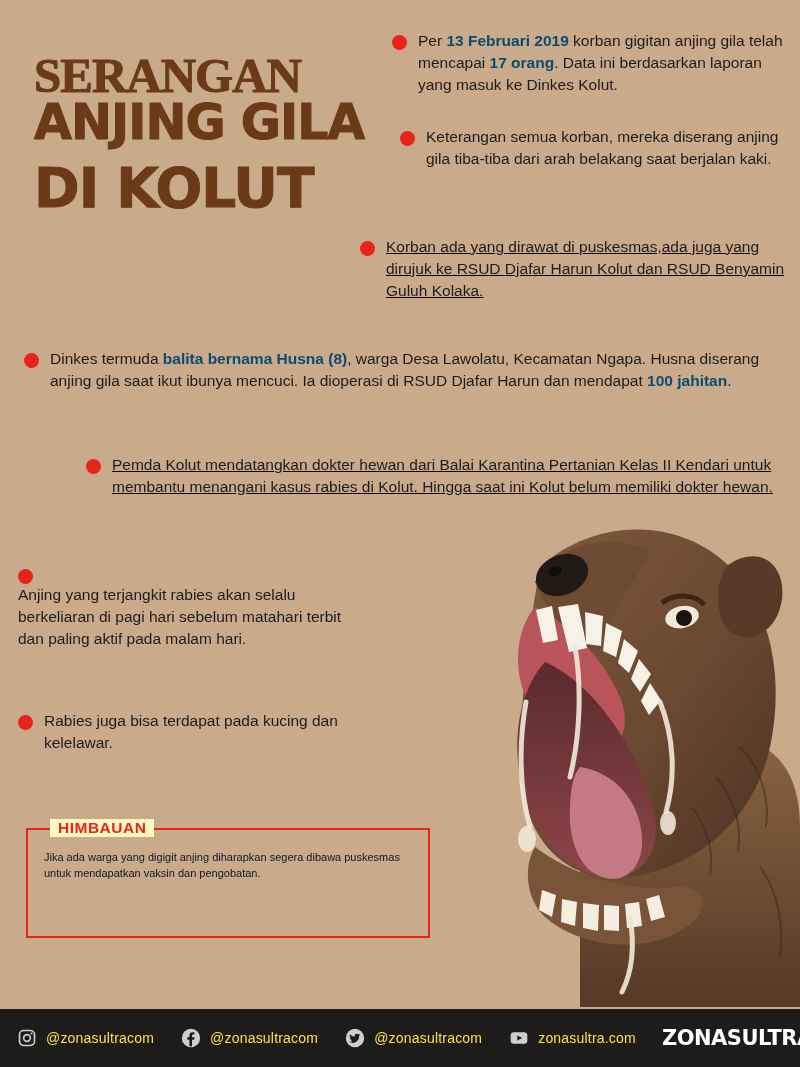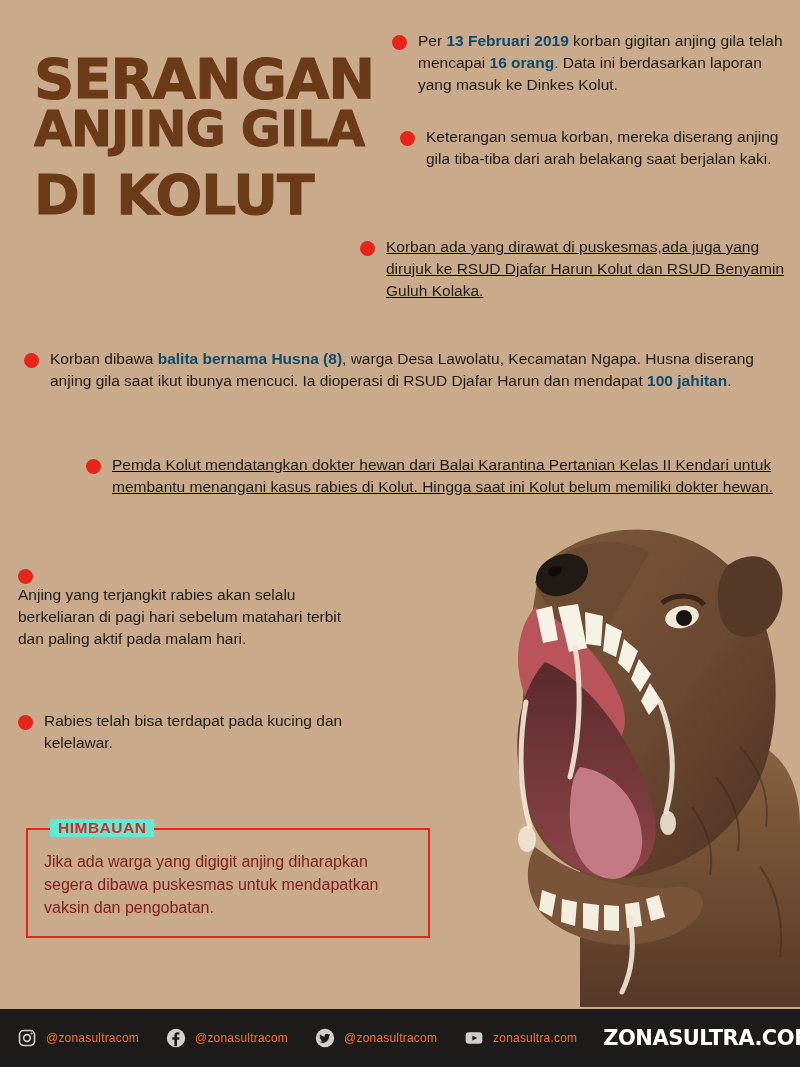--- a/index.html
+++ b/index.html
@@ -33,21 +33,21 @@
   .headline .line {
     font-family: "DejaVu Sans", sans-serif;
     font-weight: bold;
     font-size: 54px;
     line-height: 0.96;
     letter-spacing: -1px;
     color: #6b3a18;
     text-transform: uppercase;
     -webkit-text-stroke: 1px #6b3a18;
   }
-  .headline .l1 { font-size: 56px; }
+  .headline .l1 { font-size: 49px; font-family: Liberation Serif, serif; }
   .headline .l2 { font-size: 49px; }
   .headline .l3 { font-size: 55px; margin-top: 16px; }
 
   
   .bullet {
     position: absolute;
     display: flex;
     align-items: flex-start;
   }
   .dot {
@@ -79,53 +79,53 @@
   
   .himbauan {
     position: absolute;
     left: 26px; top: 828px;
     width: 404px; height: 110px;
     border: 2px solid #e8231a;
   }
   .himbauan-title {
     position: absolute;
     left: 22px; top: -11px;
-    background: #5eead4;
+    background: #fef9c3;
     padding: 0 8px;
     color: #e8231a;
     font-weight: bold;
     font-size: 15.5px;
     letter-spacing: 0.5px;
   }
   .himbauan-body {
     padding: 20px 14px 0 16px;
-    color: #7f1d1d;
-    font-size: 16px;
+    color: #0f172a;
+    font-size: 11px;
     line-height: 1.45;
     font-weight: 500;
   }
 
   
   .footer {
     position: absolute;
     left: 0; bottom: 0;
     width: 800px; height: 58px;
     background: #1e1c1a;
     display: flex;
     align-items: center;
     padding: 0 16px;
   }
   .social {
     display: flex;
     align-items: center;
     margin-right: 26px;
   }
   .social .handle {
-    color: #f97316;
-    font-size: 12px;
+    color: #fde047;
+    font-size: 14px;
     margin-left: 8px;
     letter-spacing: 0.2px;
   }
   .sicon {
     width: 22px; height: 22px;
     display: inline-flex;
     align-items: center; justify-content: center;
     flex: 0 0 auto;
   }
   .sicon svg { display:block; }
@@ -224,45 +224,45 @@
   </div>
 
   <div class="headline">
     <div class="line l1">SERANGAN</div>
     <div class="line l2">ANJING GILA</div>
     <div class="line l3">DI KOLUT</div>
   </div>
 
   <div class="bullet" id="b1">
     <span class="dot"></span>
-    <span class="btext"><span>Per </span><span class="hl">13 Februari 2019</span><span> korban gigitan anjing gila telah mencapai </span><span class="hl">16 orang</span><span>. Data ini berdasarkan laporan yang  masuk ke Dinkes Kolut.</span></span>
+    <span class="btext"><span>Per </span><span class="hl">13 Februari 2019</span><span> korban gigitan anjing gila telah mencapai </span><span class="hl">17 orang</span><span>. Data ini berdasarkan laporan yang  masuk ke Dinkes Kolut.</span></span>
   </div>
   <div class="bullet" id="b2">
     <span class="dot"></span>
     <span class="btext"><span>Keterangan semua korban, mereka diserang anjing gila tiba-tiba dari arah belakang saat berjalan kaki.</span></span>
   </div>
   <div class="bullet" id="b3">
     <span class="dot"></span>
     <span class="btext"><span>Korban ada yang dirawat di puskesmas,ada juga yang dirujuk ke RSUD Djafar Harun Kolut dan RSUD Benyamin Guluh Kolaka.</span></span>
   </div>
   <div class="bullet" id="b4">
     <span class="dot"></span>
-    <span class="btext"><span>Korban dibawa </span><span class="hl">balita bernama Husna (8)</span><span>, warga Desa Lawolatu, Kecamatan Ngapa. Husna diserang anjing gila saat ikut ibunya mencuci. Ia dioperasi di RSUD Djafar Harun dan mendapat </span><span class="hl">100 jahitan</span><span>.</span></span>
+    <span class="btext"><span>Dinkes termuda </span><span class="hl">balita bernama Husna (8)</span><span>, warga Desa Lawolatu, Kecamatan Ngapa. Husna diserang anjing gila saat ikut ibunya mencuci. Ia dioperasi di RSUD Djafar Harun dan mendapat </span><span class="hl">100 jahitan</span><span>.</span></span>
   </div>
   <div class="bullet" id="b5">
     <span class="dot"></span>
     <span class="btext"><span>Pemda Kolut mendatangkan dokter hewan dari Balai Karantina Pertanian Kelas II Kendari untuk membantu menangani kasus rabies di Kolut. Hingga saat ini Kolut belum memiliki dokter hewan.</span></span>
   </div>
   <div class="bullet" id="b6">
     <span class="dot"></span>
     <span class="btext"><span>Anjing yang terjangkit rabies akan selalu berkeliaran di pagi hari sebelum matahari terbit dan paling aktif pada malam hari.</span></span>
   </div>
   <div class="bullet" id="b7">
     <span class="dot"></span>
-    <span class="btext"><span>Rabies telah bisa terdapat pada kucing dan kelelawar.</span></span>
+    <span class="btext"><span>Rabies juga bisa terdapat pada kucing dan kelelawar.</span></span>
   </div>
 
   <div class="himbauan">
     <div class="himbauan-title">HIMBAUAN</div>
     <div class="himbauan-body">Jika ada warga yang digigit anjing diharapkan segera dibawa puskesmas untuk mendapatkan vaksin dan pengobatan.</div>
   </div>
 
   <div class="footer">
     <div class="social">
       <span class="sicon">

